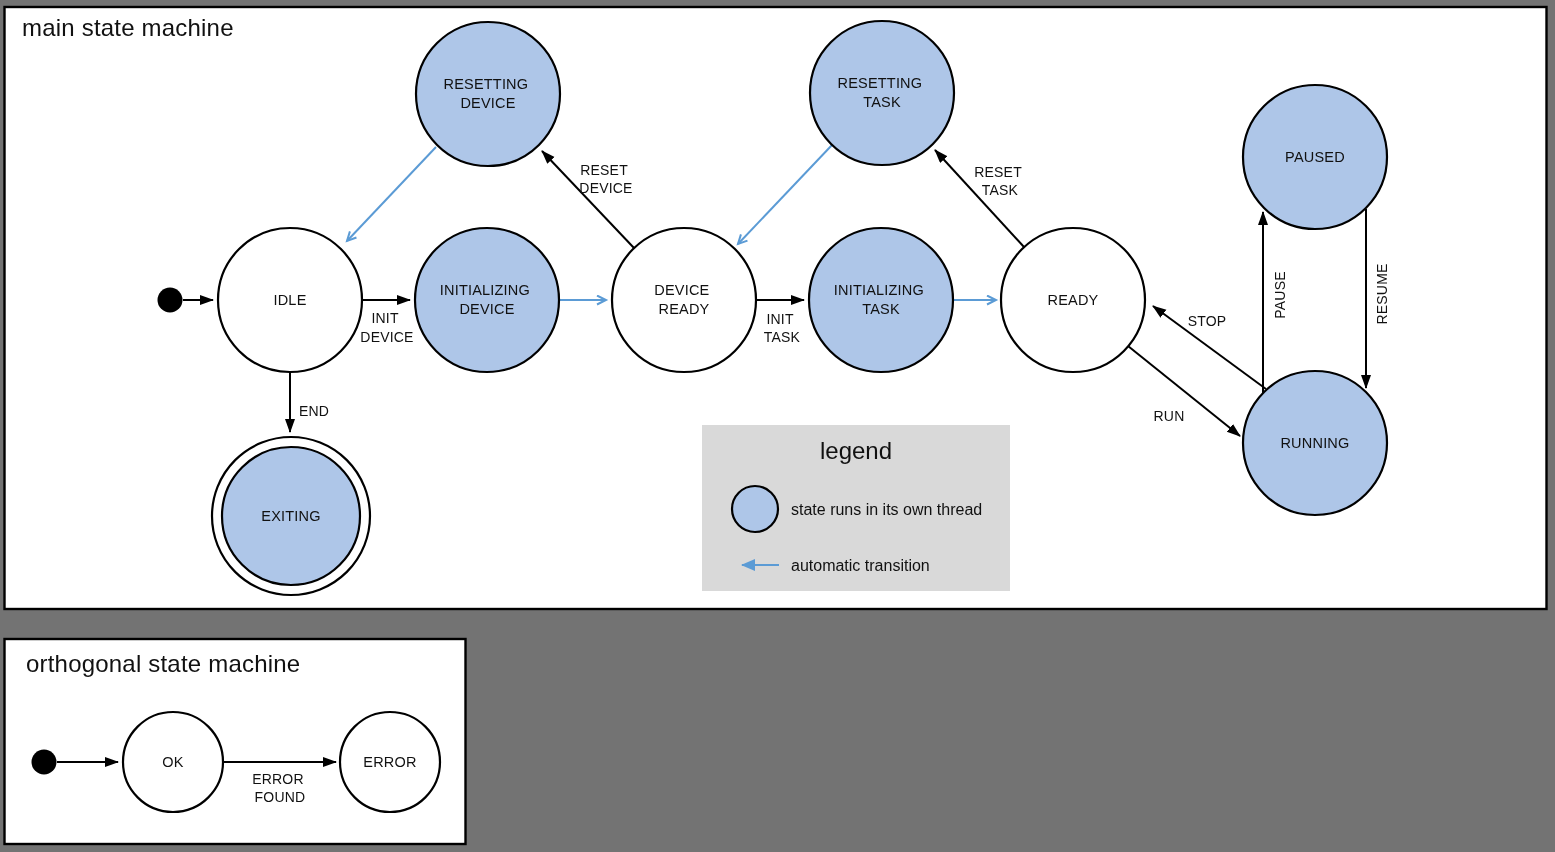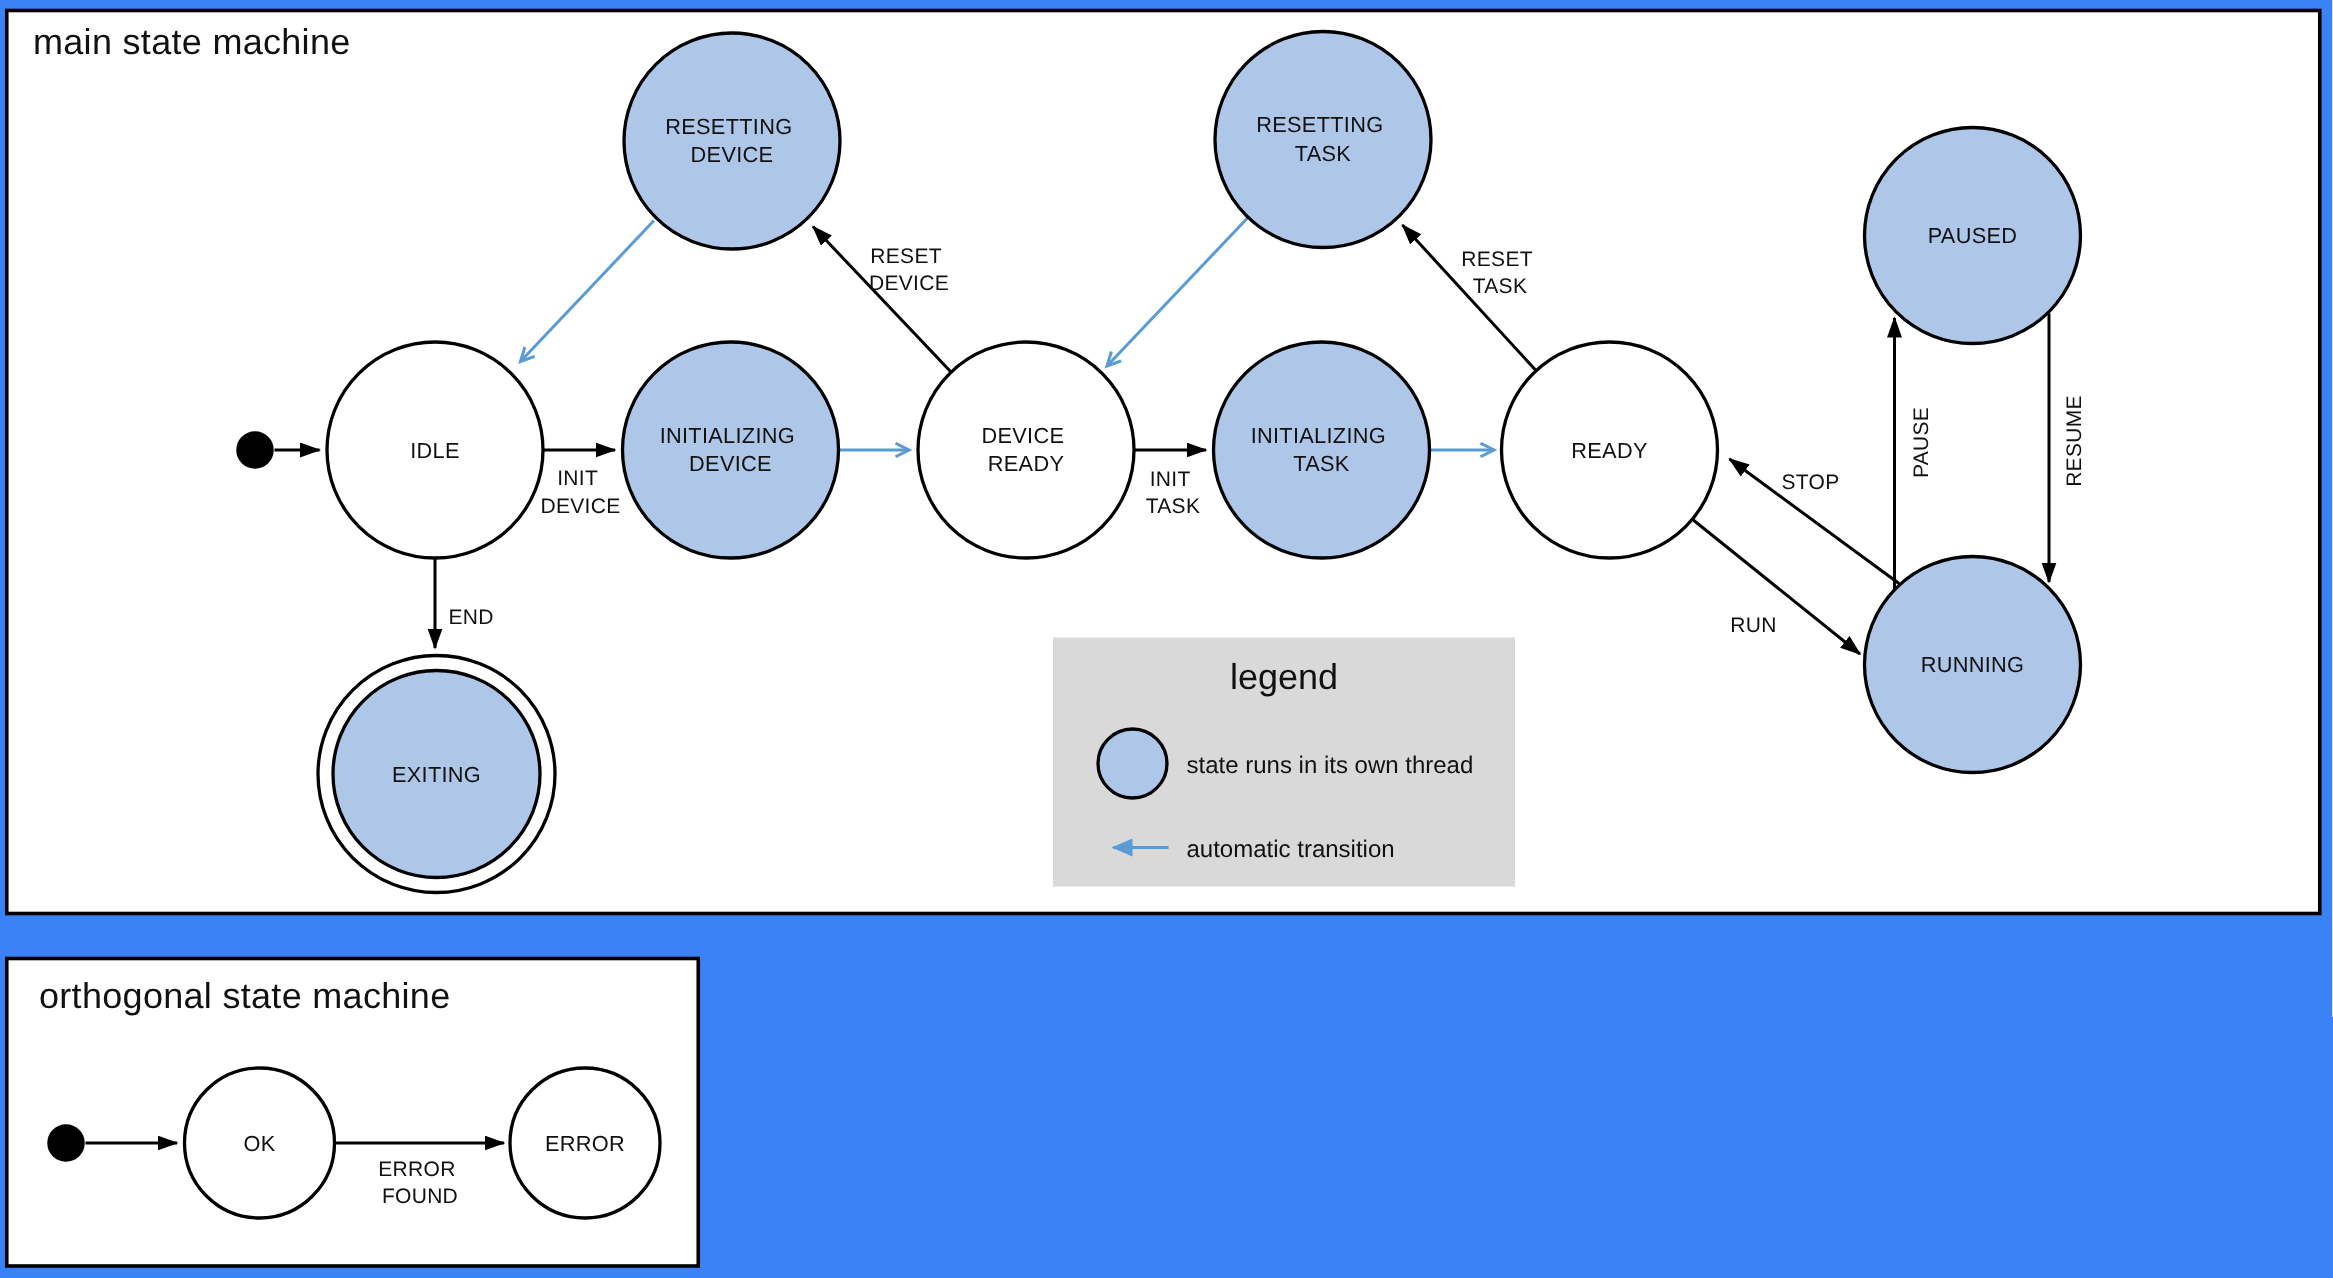--- a/index.html
+++ b/index.html
@@ -1,20 +1,20 @@
 <!DOCTYPE html>
 <html><head>
 <meta charset="utf-8">
 <style>
   html, body { margin: 0; padding: 0; background: #ffffff; }
   .canvas {
     position: relative;
     width: 1555px;
     height: 852px;
-    background: #3b82f6;
+    background: #737373;
     font-family: "Liberation Sans", sans-serif;
   }
   svg { display: block; }
   text {
     font-family: "Liberation Sans", sans-serif;
     fill: #111111;
   }
   .panel-title  { font-size: 24px; font-weight: 500; letter-spacing: 0.2px; }
   .state-lbl    { font-size: 14.5px; font-weight: 500; text-anchor: middle; letter-spacing: 0.2px; }
   .trans-lbl    { font-size: 14px;   font-weight: 500; text-anchor: middle; letter-spacing: 0.2px; }

